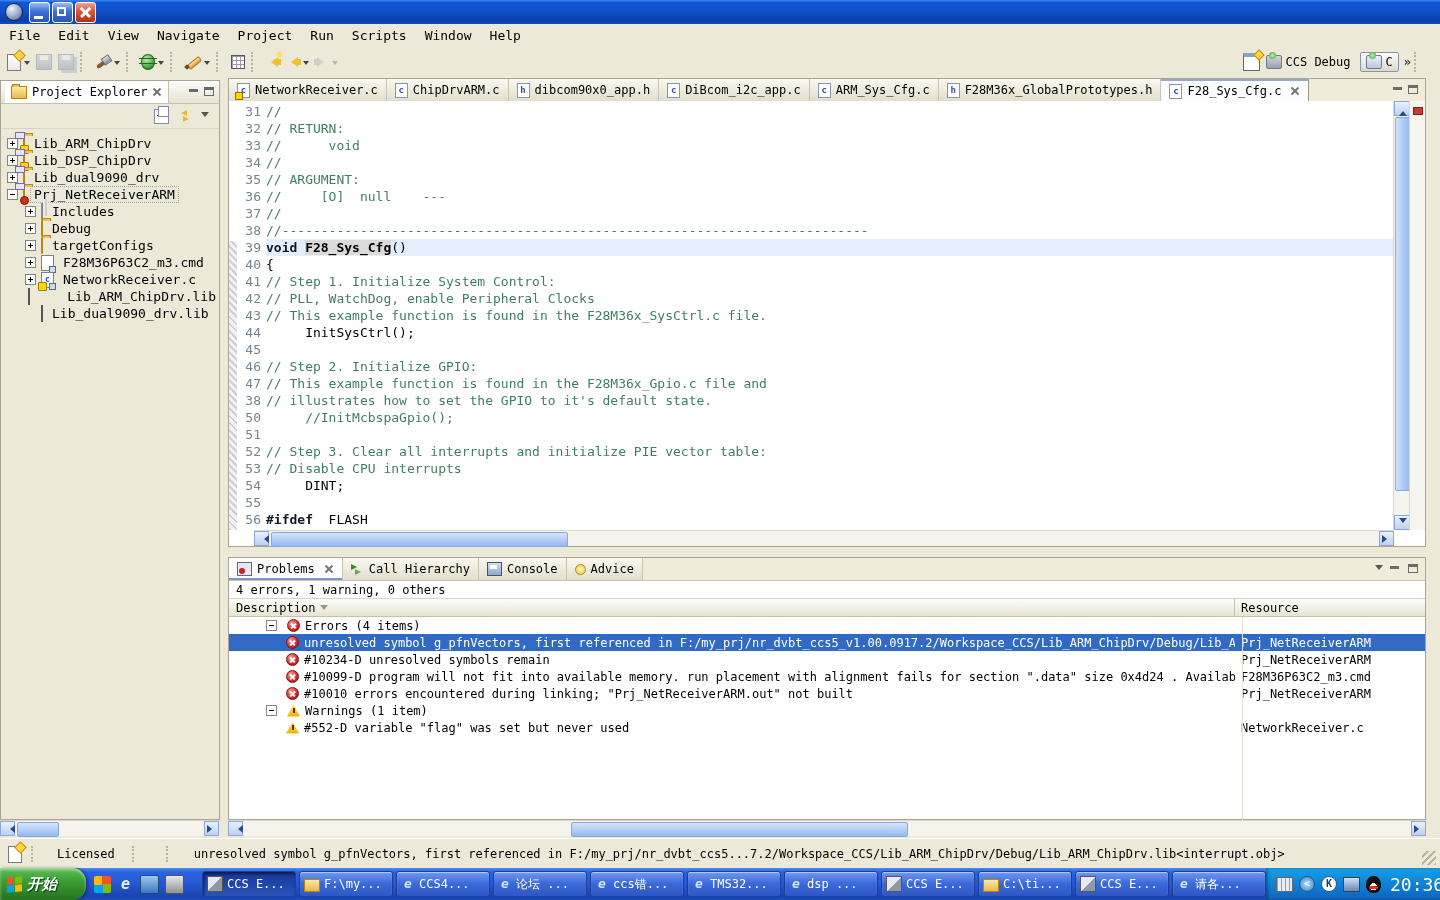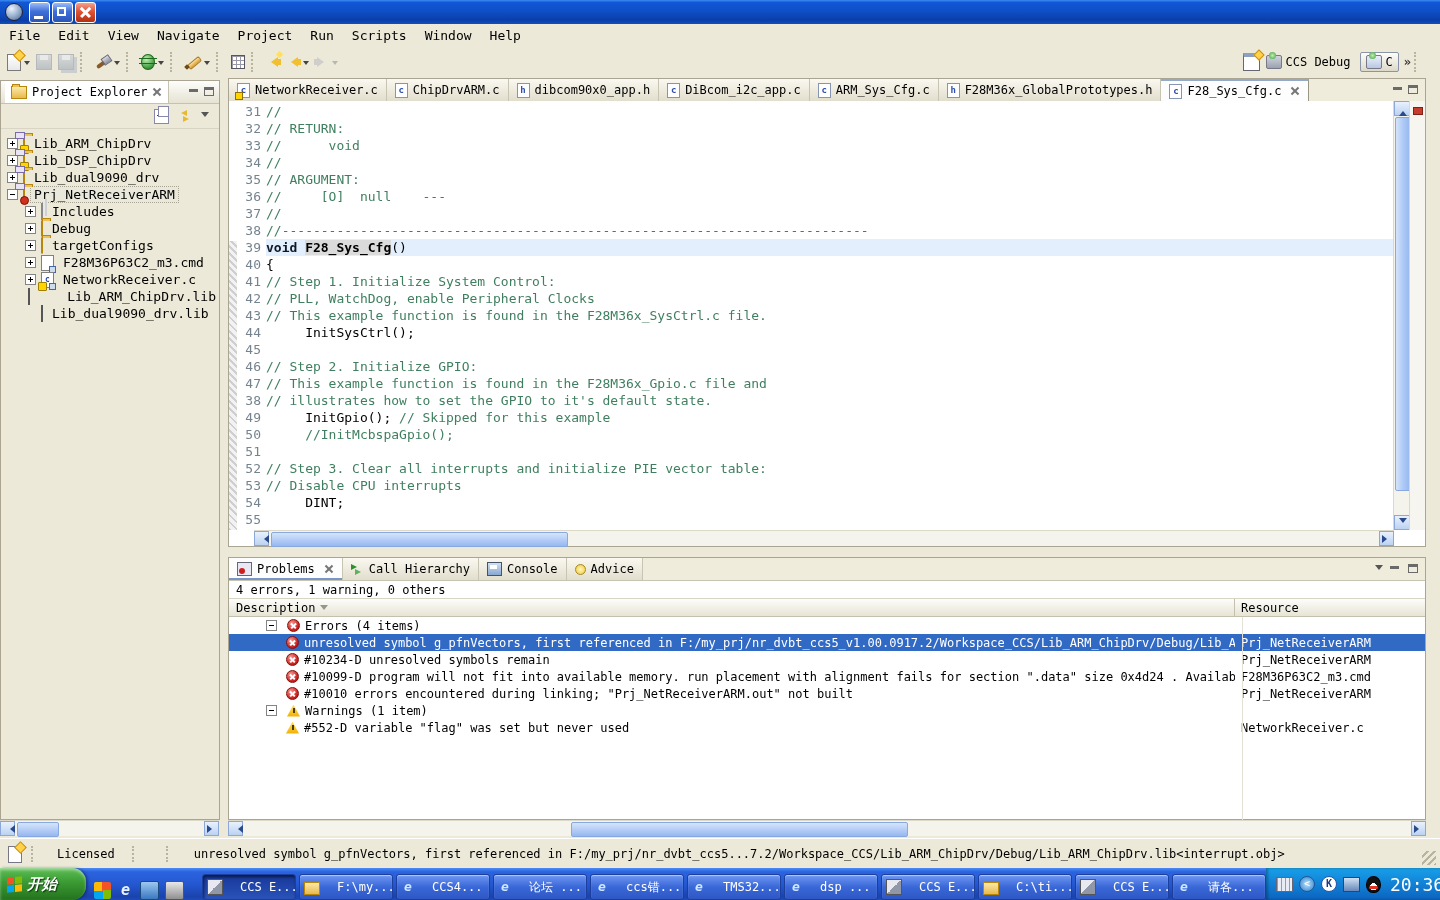--- a/index.html
+++ b/index.html
@@ -180,36 +180,36 @@
 
   
   .statusbar{left:0;top:838px;width:1440px;height:30px;display:flex;align-items:center;font-size:12px;background:#ECE9D8;border-top:1px solid #FFF}
   .i-status{width:12px;height:15px;background:#fff;border:1px solid #778;position:relative;margin:0 6px 0 8px}
   .i-status::after{content:"";position:absolute;right:-4px;top:-4px;width:7px;height:7px;background:#FFD24A;border:1px solid #C89010;transform:rotate(45deg)}
   .grip{position:absolute;right:4px;bottom:4px;width:14px;height:14px;
     background:repeating-linear-gradient(135deg,transparent 0 3px,#B8B4A0 3px 5px)}
 
   
   .taskbar{left:0;top:868px;width:1440px;height:32px;
-    background:linear-gradient(180deg,#4C8BF5 0%,#2B63DE 12%,#2458D2 50%,#1A43AC 90%,#1E4BBB 100%);display:flex;align-items:flex-end}
+    background:linear-gradient(180deg,#4C8BF5 0%,#2B63DE 12%,#2458D2 50%,#1A43AC 90%,#1E4BBB 100%);display:flex;align-items:center}
   .start{height:32px;width:86px;border-radius:0 14px 14px 0;flex:none;display:flex;align-items:center;gap:5px;padding-left:7px;box-sizing:border-box;
     background:linear-gradient(180deg,#5FBF57 0%,#3B9A33 45%,#25761F 95%);box-shadow:inset 0 2px 3px rgba(255,255,255,.45),2px 0 3px rgba(0,0,0,.35);
     color:#fff;font-weight:bold;font-style:italic;font-size:15px;text-shadow:1px 1px 1px #0A3A08}
   .winflag{width:15px;height:15px;display:grid;grid-template-columns:1fr 1fr;grid-template-rows:1fr 1fr;gap:1px;transform:skewY(-6deg);flex:none}
   .winflag i{display:block}
   .ql{display:flex;align-items:center;gap:6px;padding:0 8px;flex:none}
   .qli{width:17px;height:17px;border-radius:2px;position:relative}
   .qli-grid{background:conic-gradient(#F35325 0 25%,#81BC06 0 50%,#05A6F0 0 75%,#FFBA08 0)}
   .qli-e{background:transparent;color:#EAF2FF;font-weight:bold;font-size:15px;font-style:italic;text-align:center;line-height:17px}
   .qli-app{background:linear-gradient(#9CC8F0,#3A78C0);border:1px solid #1A4A80}
   .qli-gray{background:linear-gradient(#E8E8E8,#909090);border:1px solid #555}
   .tbtns{display:flex;gap:3px;flex:none;margin-left:10px}
   .taskbtn{width:94px;height:24px;border-radius:3px;border:1px solid #1C3E9C;box-sizing:border-box;
     background:linear-gradient(180deg,#6F97F2,#3A68D8 50%,#2E57C4);box-shadow:inset 0 1px 1px rgba(255,255,255,.5);
-    color:#fff;font-size:12px;display:flex;align-items:center;gap:17px;padding:12px 4px;overflow:hidden;white-space:nowrap}
+    color:#fff;font-size:12px;display:flex;align-items:center;gap:4px;padding:12px 4px;overflow:hidden;white-space:nowrap}
   .taskbtn.active{background:linear-gradient(180deg,#17379A,#2A53B8);box-shadow:inset 1px 2px 3px rgba(0,0,0,.55)}
   .tb-ico{width:14px;height:14px;flex:none;position:relative}
   .tb-ccs{background:linear-gradient(135deg,#E8E8F0 0 50%,#9098A8 50%);border:1px solid #555}
   .tb-folder{background:linear-gradient(#FBE9A8,#E8B94C);border:1px solid #B8860B;height:11px;margin-top:2px}
   .tb-ie{color:#CFE8FF;font-weight:bold;font-size:13px;font-style:italic;line-height:14px;text-align:center}
   .tray{margin-left:auto;height:32px;display:flex;align-items:center;gap:6px;padding:0 12px 0 10px;
     background:linear-gradient(180deg,#19A0E8 0%,#1181D6 50%,#0C63BE 100%);box-shadow:inset 2px 0 3px rgba(0,0,0,.3);color:#fff}
   .tri{width:15px;height:13px;position:relative;flex:none}
   .tri-kbd{background:#E8ECF4;border:1px solid #667;background-image:linear-gradient(90deg,#99A 1px,transparent 1px);background-size:4px 5px}
   .tri-circle{width:14px;height:14px;border-radius:50%;background:radial-gradient(#BEE4FF,#2A7AC8);border:1px solid #1A5A98;color:#fff;font-size:10px;text-align:center;line-height:14px}
@@ -451,21 +451,20 @@
         <div class="ln-row cur"><span class="gutter">39</span><span class="codetext"><span class="tok-keyword">void</span><span class="tok-plain"> </span><span class="tok-occurrence">F28_Sys_Cfg</span><span class="tok-plain">()</span></span></div>
         <div class="ln-row"><span class="gutter">40</span><span class="codetext"><span class="tok-plain">{</span></span></div>
         <div class="ln-row"><span class="gutter">41</span><span class="codetext"><span class="tok-comment">// Step 1. Initialize System Control:</span></span></div>
         <div class="ln-row"><span class="gutter">42</span><span class="codetext"><span class="tok-comment">// PLL, WatchDog, enable Peripheral Clocks</span></span></div>
         <div class="ln-row"><span class="gutter">43</span><span class="codetext"><span class="tok-comment">// This example function is found in the F28M36x_SysCtrl.c file.</span></span></div>
         <div class="ln-row"><span class="gutter">44</span><span class="codetext"><span class="tok-plain">     InitSysCtrl();</span></span></div>
         <div class="ln-row"><span class="gutter">45</span><span class="codetext"></span></div>
         <div class="ln-row"><span class="gutter">46</span><span class="codetext"><span class="tok-comment">// Step 2. Initialize GPIO:</span></span></div>
         <div class="ln-row"><span class="gutter">47</span><span class="codetext"><span class="tok-comment">// This example function is found in the F28M36x_Gpio.c file and</span></span></div>
         <div class="ln-row"><span class="gutter">38</span><span class="codetext"><span class="tok-comment">// illustrates how to set the GPIO to it's default state.</span></span></div>
-        <div class="ln-row"><span class="gutter">49</span><span class="codetext"><span class="tok-plain">     InitGpio(); </span><span class="tok-comment">// Skipped for this example</span></span></div>
         <div class="ln-row"><span class="gutter">50</span><span class="codetext"><span class="tok-comment">     //InitMcbspaGpio();</span></span></div>
         <div class="ln-row"><span class="gutter">51</span><span class="codetext"></span></div>
         <div class="ln-row"><span class="gutter">52</span><span class="codetext"><span class="tok-comment">// Step 3. Clear all interrupts and initialize PIE vector table:</span></span></div>
         <div class="ln-row"><span class="gutter">53</span><span class="codetext"><span class="tok-comment">// Disable CPU interrupts</span></span></div>
         <div class="ln-row"><span class="gutter">54</span><span class="codetext"><span class="tok-plain">     DINT;</span></span></div>
         <div class="ln-row"><span class="gutter">55</span><span class="codetext"></span></div>
         <div class="ln-row"><span class="gutter">56</span><span class="codetext"><span class="tok-keyword">#ifdef</span><span class="tok-plain">  FLASH</span></span></div>
       </div>
   </div>
   <div class="vscroll">

